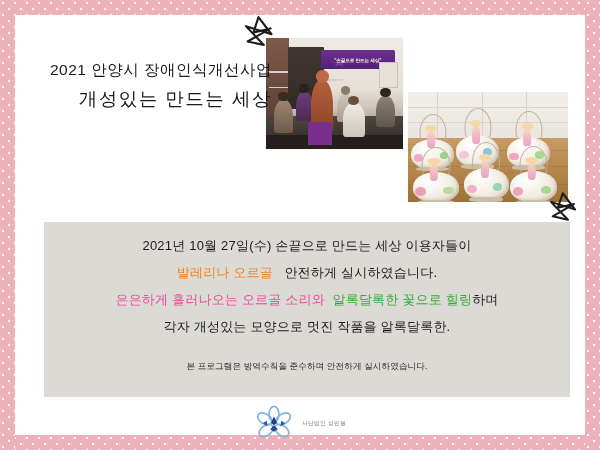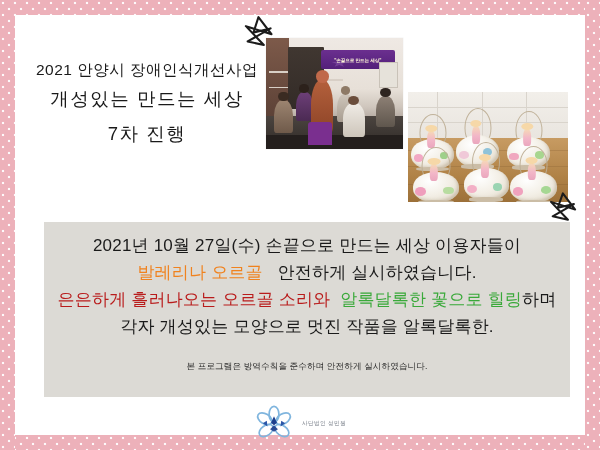--- a/index.html
+++ b/index.html
@@ -36,21 +36,21 @@
   .frame-bottom { left:0;  bottom:0; width:600px; height:15px; }
   .frame-left   { left:0;  top:0;    width:15px;  height:450px; }
   .frame-right  { right:0; top:0;    width:15px;  height:450px; }
 
   
   .title-block {
     position: absolute;
     left: 22px;
     top: 58px;
     width: 250px;
-    text-align: center;
+    text-align: right;
     z-index: 6;
   }
   .title-line {
     color: #1a1a1a;
     letter-spacing: 0.5px;
     white-space: nowrap;
   }
   .title-line-1 { font-size: 15.5px; line-height: 24px; }
   .title-line-2 { font-size: 18.5px; line-height: 34px; letter-spacing: 1.5px; }
   .title-line-3 { font-size: 18.5px; line-height: 36px; letter-spacing: 1.5px; }
@@ -203,37 +203,37 @@
     left: 44px;
     top: 222px;
     width: 526px;
     height: 175px;
     z-index: 3;
     text-align: center;
   }
   .bline {
     white-space: nowrap;
     color: #1a1a1a;
-    font-size: 17px;
+    font-size: 13px;
     letter-spacing: 0.2px;
   }
   .bline-1 { margin-top: 14px;  line-height: 20px; }
   .bline-2 { margin-top: 7px;   line-height: 20px; }
   .bline-3 { margin-top: 7px;   line-height: 20px; }
   .bline-4 { margin-top: 7px;   line-height: 20px; }
   .bline-note {
     margin-top: 22px;
     font-size: 8.6px;
     color: #2b2b2b;
     letter-spacing: 0.1px;
     line-height: 14px;
     white-space: nowrap;
   }
   .c-orange { color: #f0821e; text-align: center; }
-  .c-blue   { color: #b91c1c; }
+  .c-blue   { color: #ec4899; }
   .c-green  { color: #3aa93a; }
 
   
   .footer-logo {
     position: absolute;
     left: 0;
     top: 404px;
     width: 600px;
     height: 40px;
     z-index: 6;
@@ -265,21 +265,20 @@
 <div id="poster">
 
   <div class="frame frame-top"></div>
   <div class="frame frame-bottom"></div>
   <div class="frame frame-left"></div>
   <div class="frame frame-right"></div>
 
   <div class="title-block">
     <div class="title-line title-line-1">2021 안양시 장애인식개선사업</div>
     <div class="title-line title-line-2">개성있는 만드는 세상</div>
-    <div class="title-line title-line-3">7차 진행</div>
   </div>
 
   <div class="photo1">
     <div class="p1-wallback"></div>
     <div class="p1-leftwall"></div>
     <div class="p1-doorway"></div>
 
     <div class="p1-shelf" style="left:2%; top:30%; width:14%;"></div>
     <div class="p1-shelf" style="left:2%; top:44%; width:14%;"></div>
     <div class="p1-shelf" style="left:44%; top:37%; width:12%;"></div>

